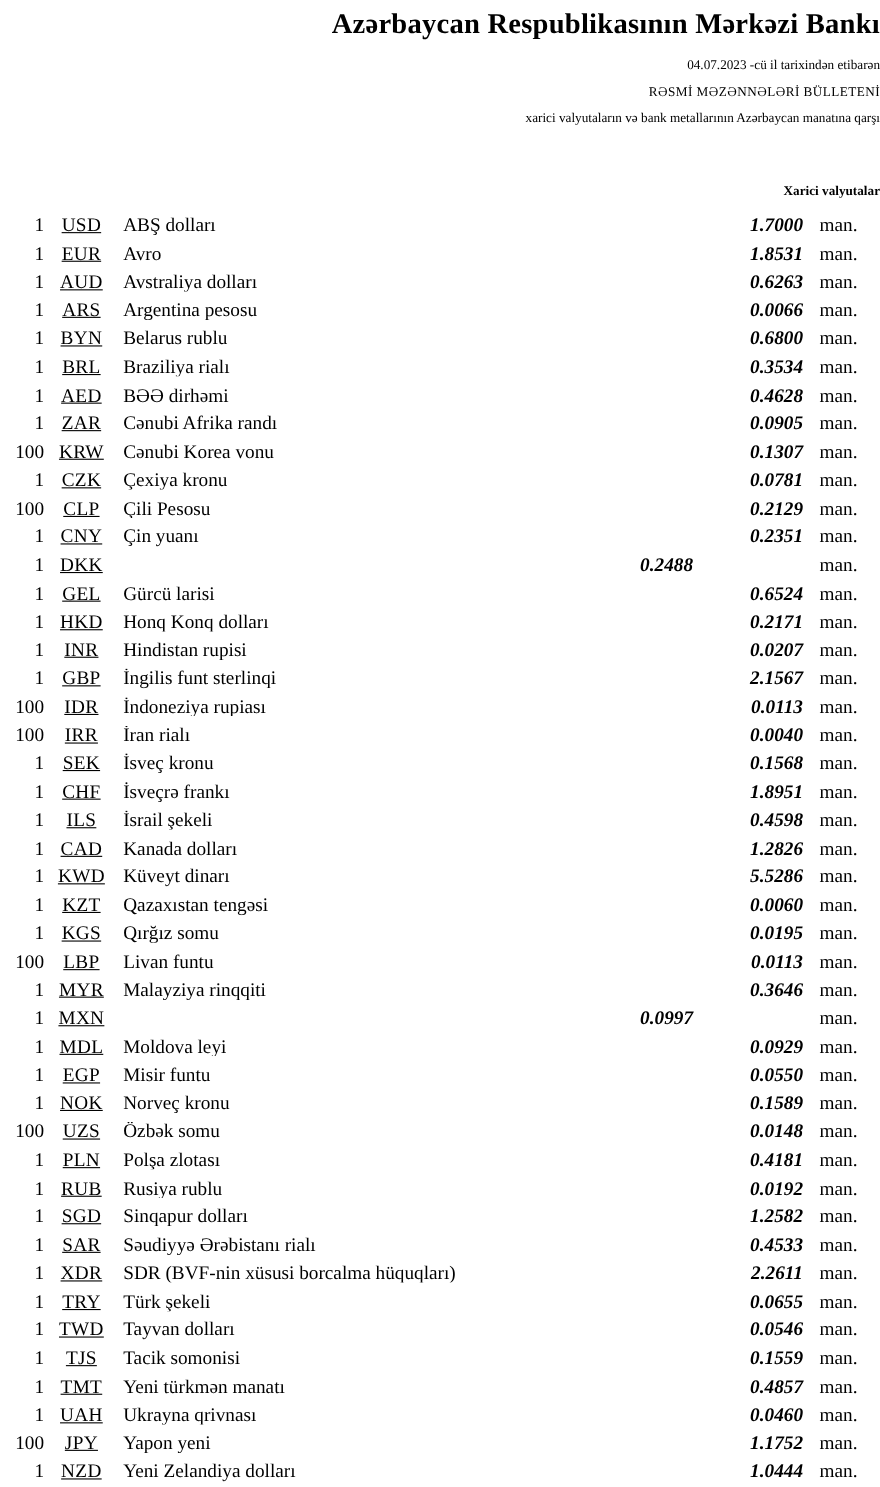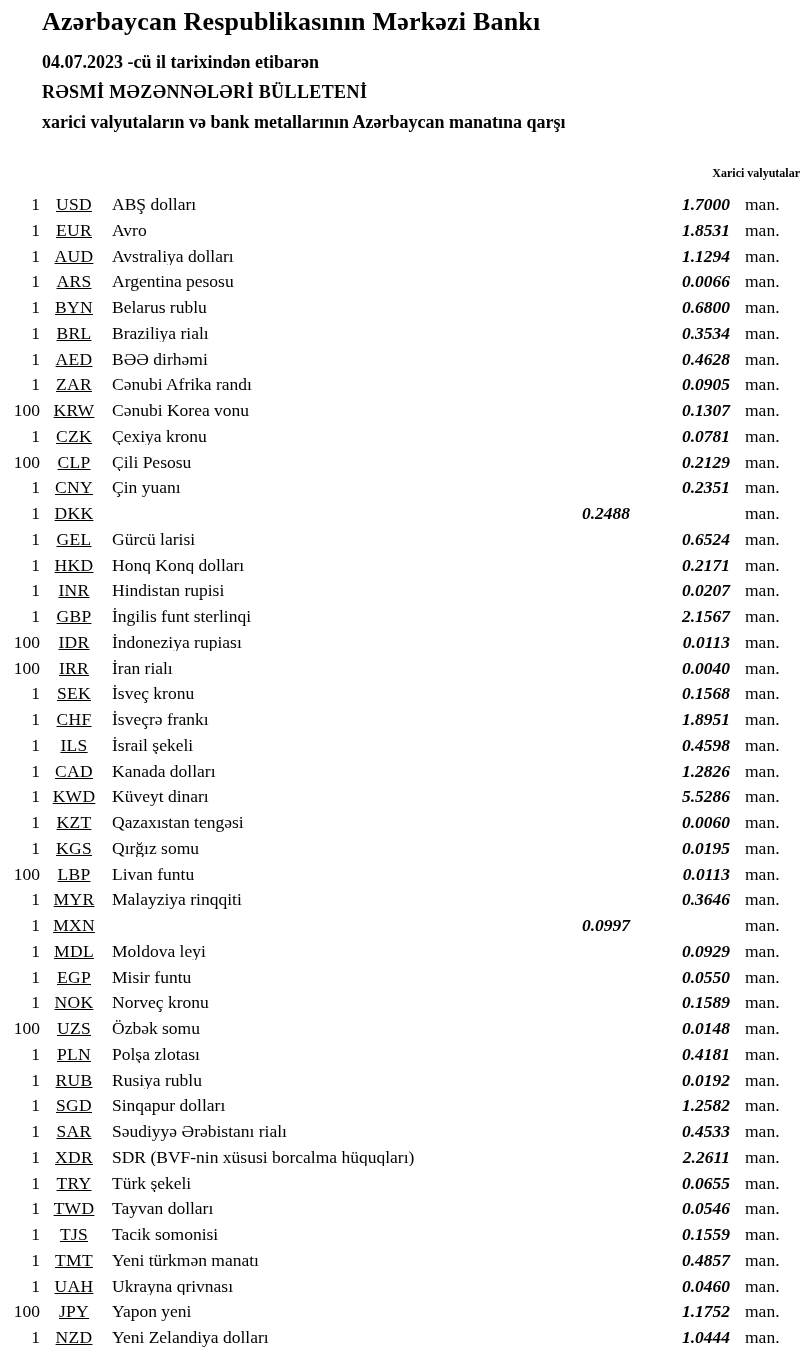--- a/index.html
+++ b/index.html
@@ -13,31 +13,31 @@
     position: relative;
     font-family: "Liberation Serif", "DejaVu Serif", serif;
     color: #000000;
     overflow: hidden;
   }
   .header {
     position: absolute;
     top: 6px;
     left: 42px;
     width: 758px;
-    text-align: left;
+    text-align: right;
   }
   .bank-name {
     font-size: 26px;
     font-weight: 700;
     line-height: 1.25;
     letter-spacing: 0.2px;
   }
   .header-line {
-    font-size: 18px;
-    font-weight: 700;
+    font-size: 12px;
+    font-weight: 400;
     line-height: 1.0;
     margin-top: 12px;
   }
   .header-line.date {
     margin-top: 14px;
   }
   .bulletin-title {
     letter-spacing: 0.4px;
   }
   .section-title {
@@ -113,21 +113,21 @@
     <span class="cell-qty">1</span>
     <span class="cell-code">EUR</span>
     <span class="cell-name">Avro</span>
     <span class="cell-rate">1.8531</span>
     <span class="cell-unit">man.</span>
   </div>
     <div class="rate-row">
     <span class="cell-qty">1</span>
     <span class="cell-code">AUD</span>
     <span class="cell-name">Avstraliya dolları</span>
-    <span class="cell-rate">1.1294</span>
+    <span class="cell-rate">0.6263</span>
     <span class="cell-unit">man.</span>
   </div>
     <div class="rate-row">
     <span class="cell-qty">1</span>
     <span class="cell-code">ARS</span>
     <span class="cell-name">Argentina pesosu</span>
     <span class="cell-rate">0.0066</span>
     <span class="cell-unit">man.</span>
   </div>
     <div class="rate-row">

